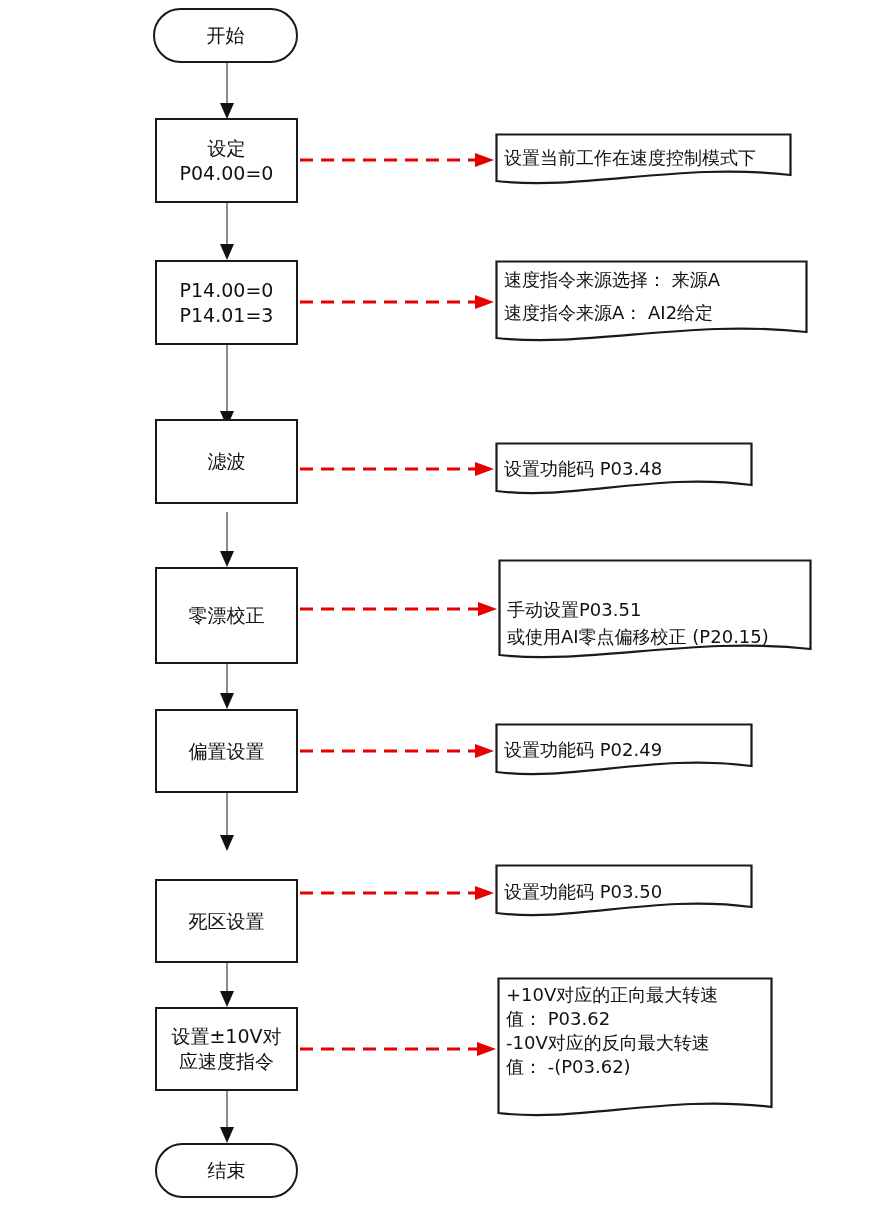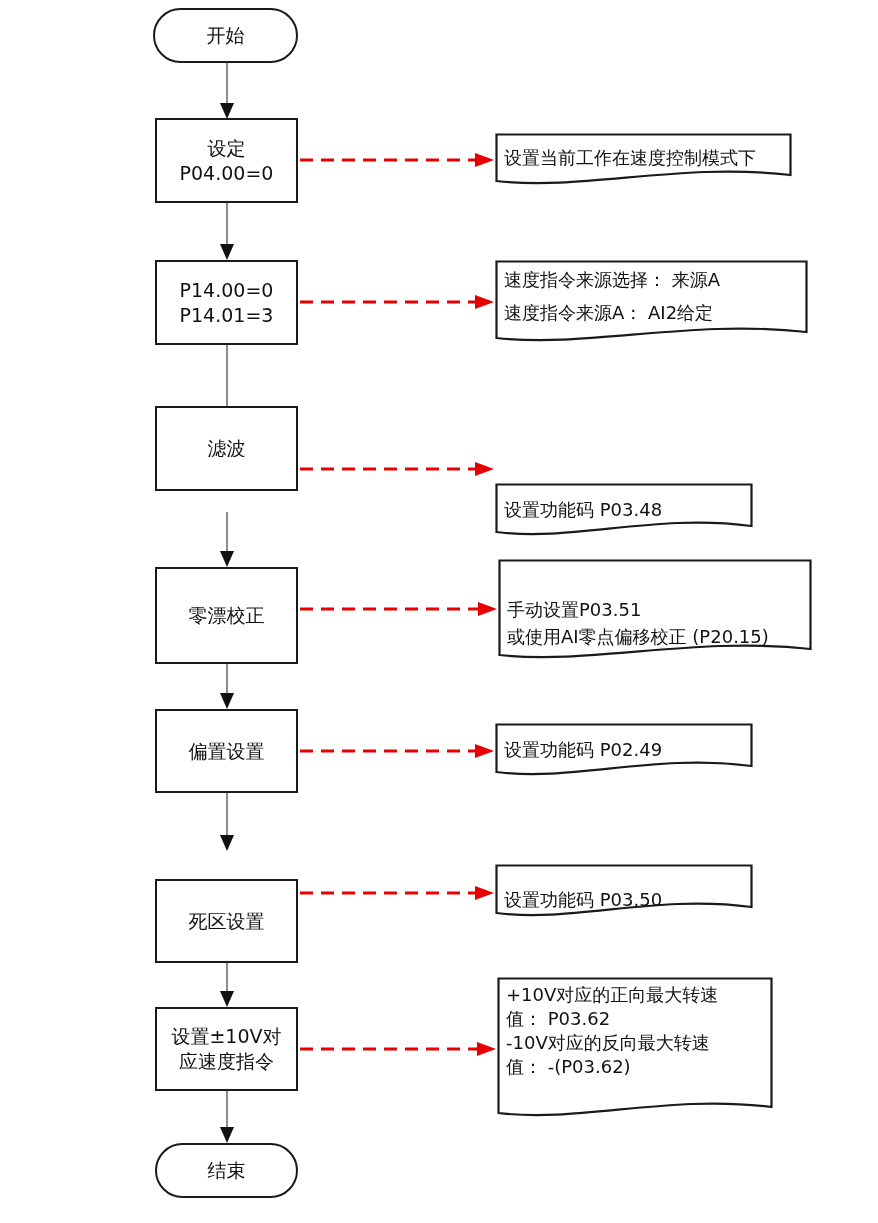--- a/index.html
+++ b/index.html
@@ -12,50 +12,50 @@
     position:absolute;box-sizing:border-box;background:#fff;
     border:2.5px solid #1a1a1a;
     display:flex;flex-direction:column;align-items:center;justify-content:center;
     font-size:19px;line-height:25px;text-align:center;color:#111;
   }
   .terminal{border-radius:28px;}
   .pos-start{left:153px;top:8px;width:145px;height:55px;}
   .pos-end{left:155px;top:1143px;width:143px;height:55px;}
   .pos-b1{left:155px;top:118px;width:143px;height:85px;}
   .pos-b2{left:155px;top:260px;width:143px;height:85px;}
-  .pos-b3{left:155px;top:406px;width:143px;height:85px;}
+  .pos-b3{left:155px;top:419px;width:143px;height:85px;}
   .pos-b4{left:155px;top:567px;width:143px;height:97px;}
   .pos-b5{left:155px;top:709px;width:143px;height:84px;}
   .pos-b6{left:155px;top:851px;width:143px;height:84px;margin-top:28px;}
   .pos-b7{left:155px;top:1007px;width:143px;height:84px;}
   
   .varrow{position:absolute;left:219px;width:16px;overflow:visible;}
   .rarrow{position:absolute;left:300px;width:196px;height:14px;overflow:visible;}
   
   .ann{position:absolute;}
   .ann svg.doc{position:absolute;left:0;top:0;overflow:visible;}
   .ann-text{
     position:relative;padding-left:9px;padding-right:4px;
     font-size:18px;color:#111;white-space:nowrap;
   }
   .pos-a1{left:495px;top:133px;width:261px;height:55px;}
   .pos-a2{left:495px;top:260px;width:313px;height:85px;}
-  .pos-a3{left:495px;top:442px;width:258px;height:56px;margin-top:41px;}
+  .pos-a3{left:495px;top:442px;width:258px;height:56px;}
   .pos-a4{left:498px;top:559px;width:314px;height:103px;}
   .pos-a5{left:495px;top:723px;width:258px;height:56px;}
   .pos-a6{left:495px;top:864px;width:258px;height:56px;}
   .pos-a7{left:497px;top:977px;width:276px;height:143px;}
   .lh24{line-height:24px;}
   .lh27{line-height:27px;margin-top:27px;}
   .lh33{line-height:33px;}
   .pt13{padding-top:13px;}
   .pt2{padding-top:3px;}
   .pt15{padding-top:15px;}
   .pt10{padding-top:10px;}
-  .pt16{padding-top:24px;}
+  .pt16{padding-top:16px;}
   .pt6{padding-top:6px;}
 </style>
 </head>
 <body>
 
 <div class="canvas">
 
   <div class="node terminal pos-start">
     <div>开始</div>
   </div>

